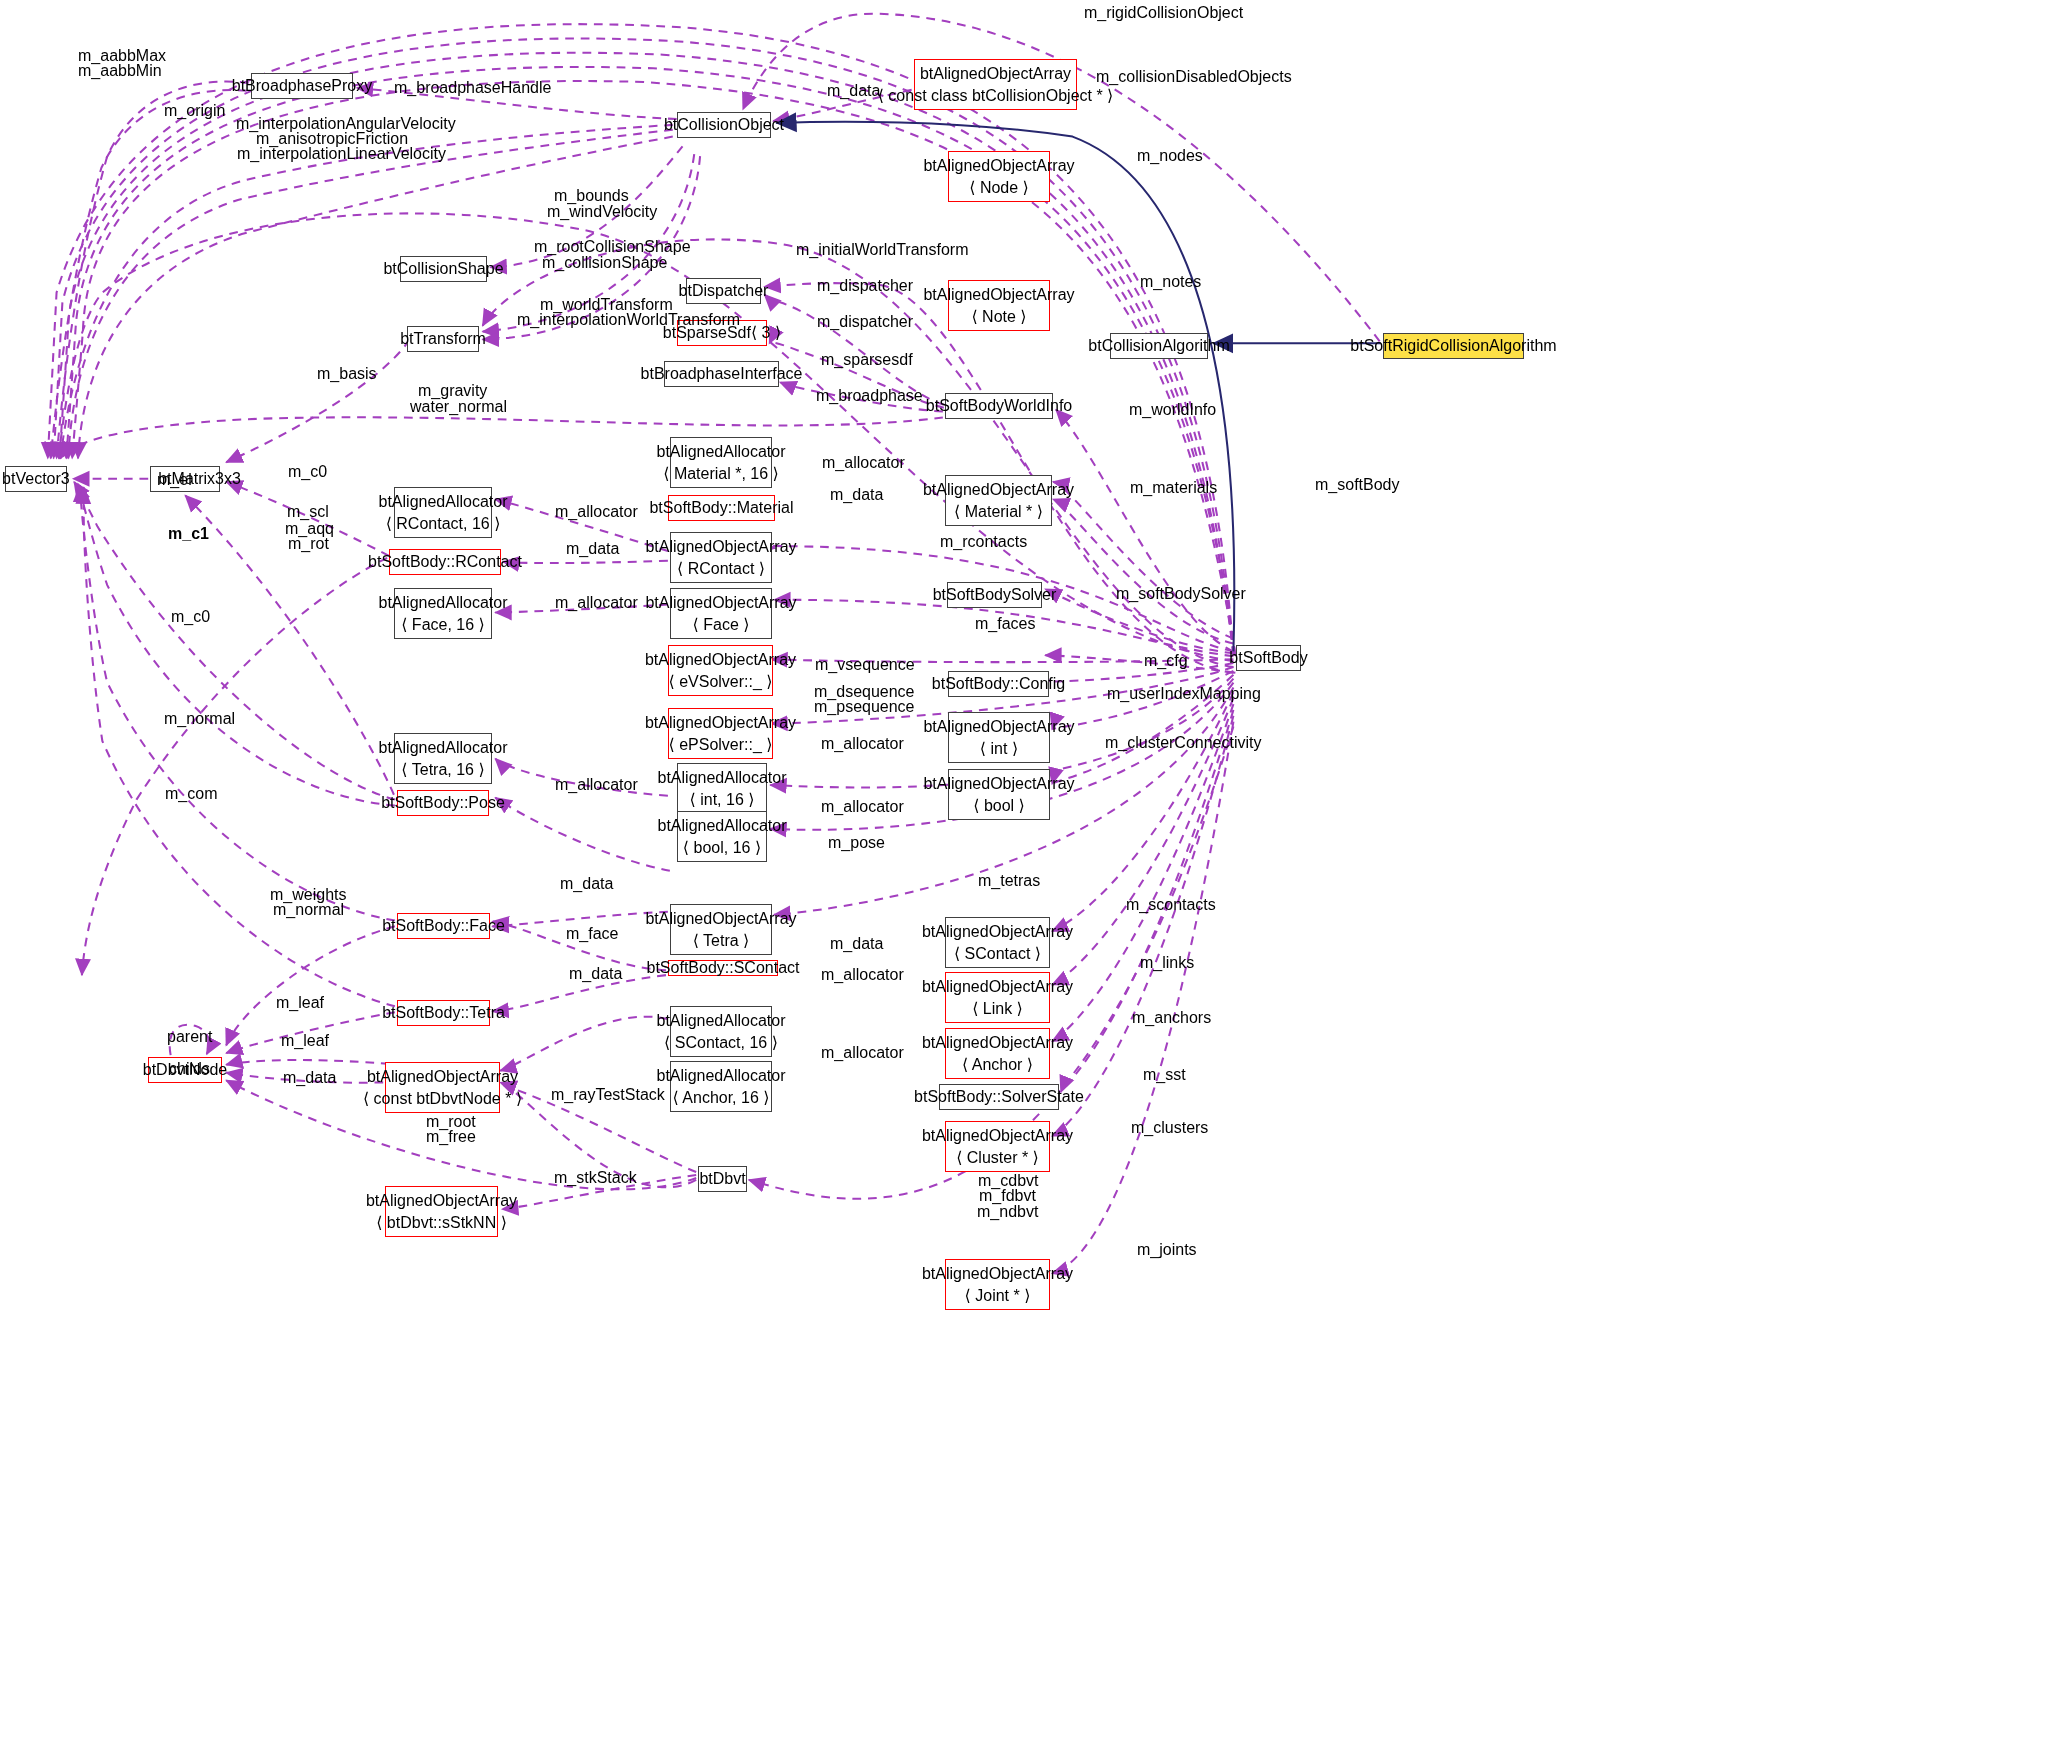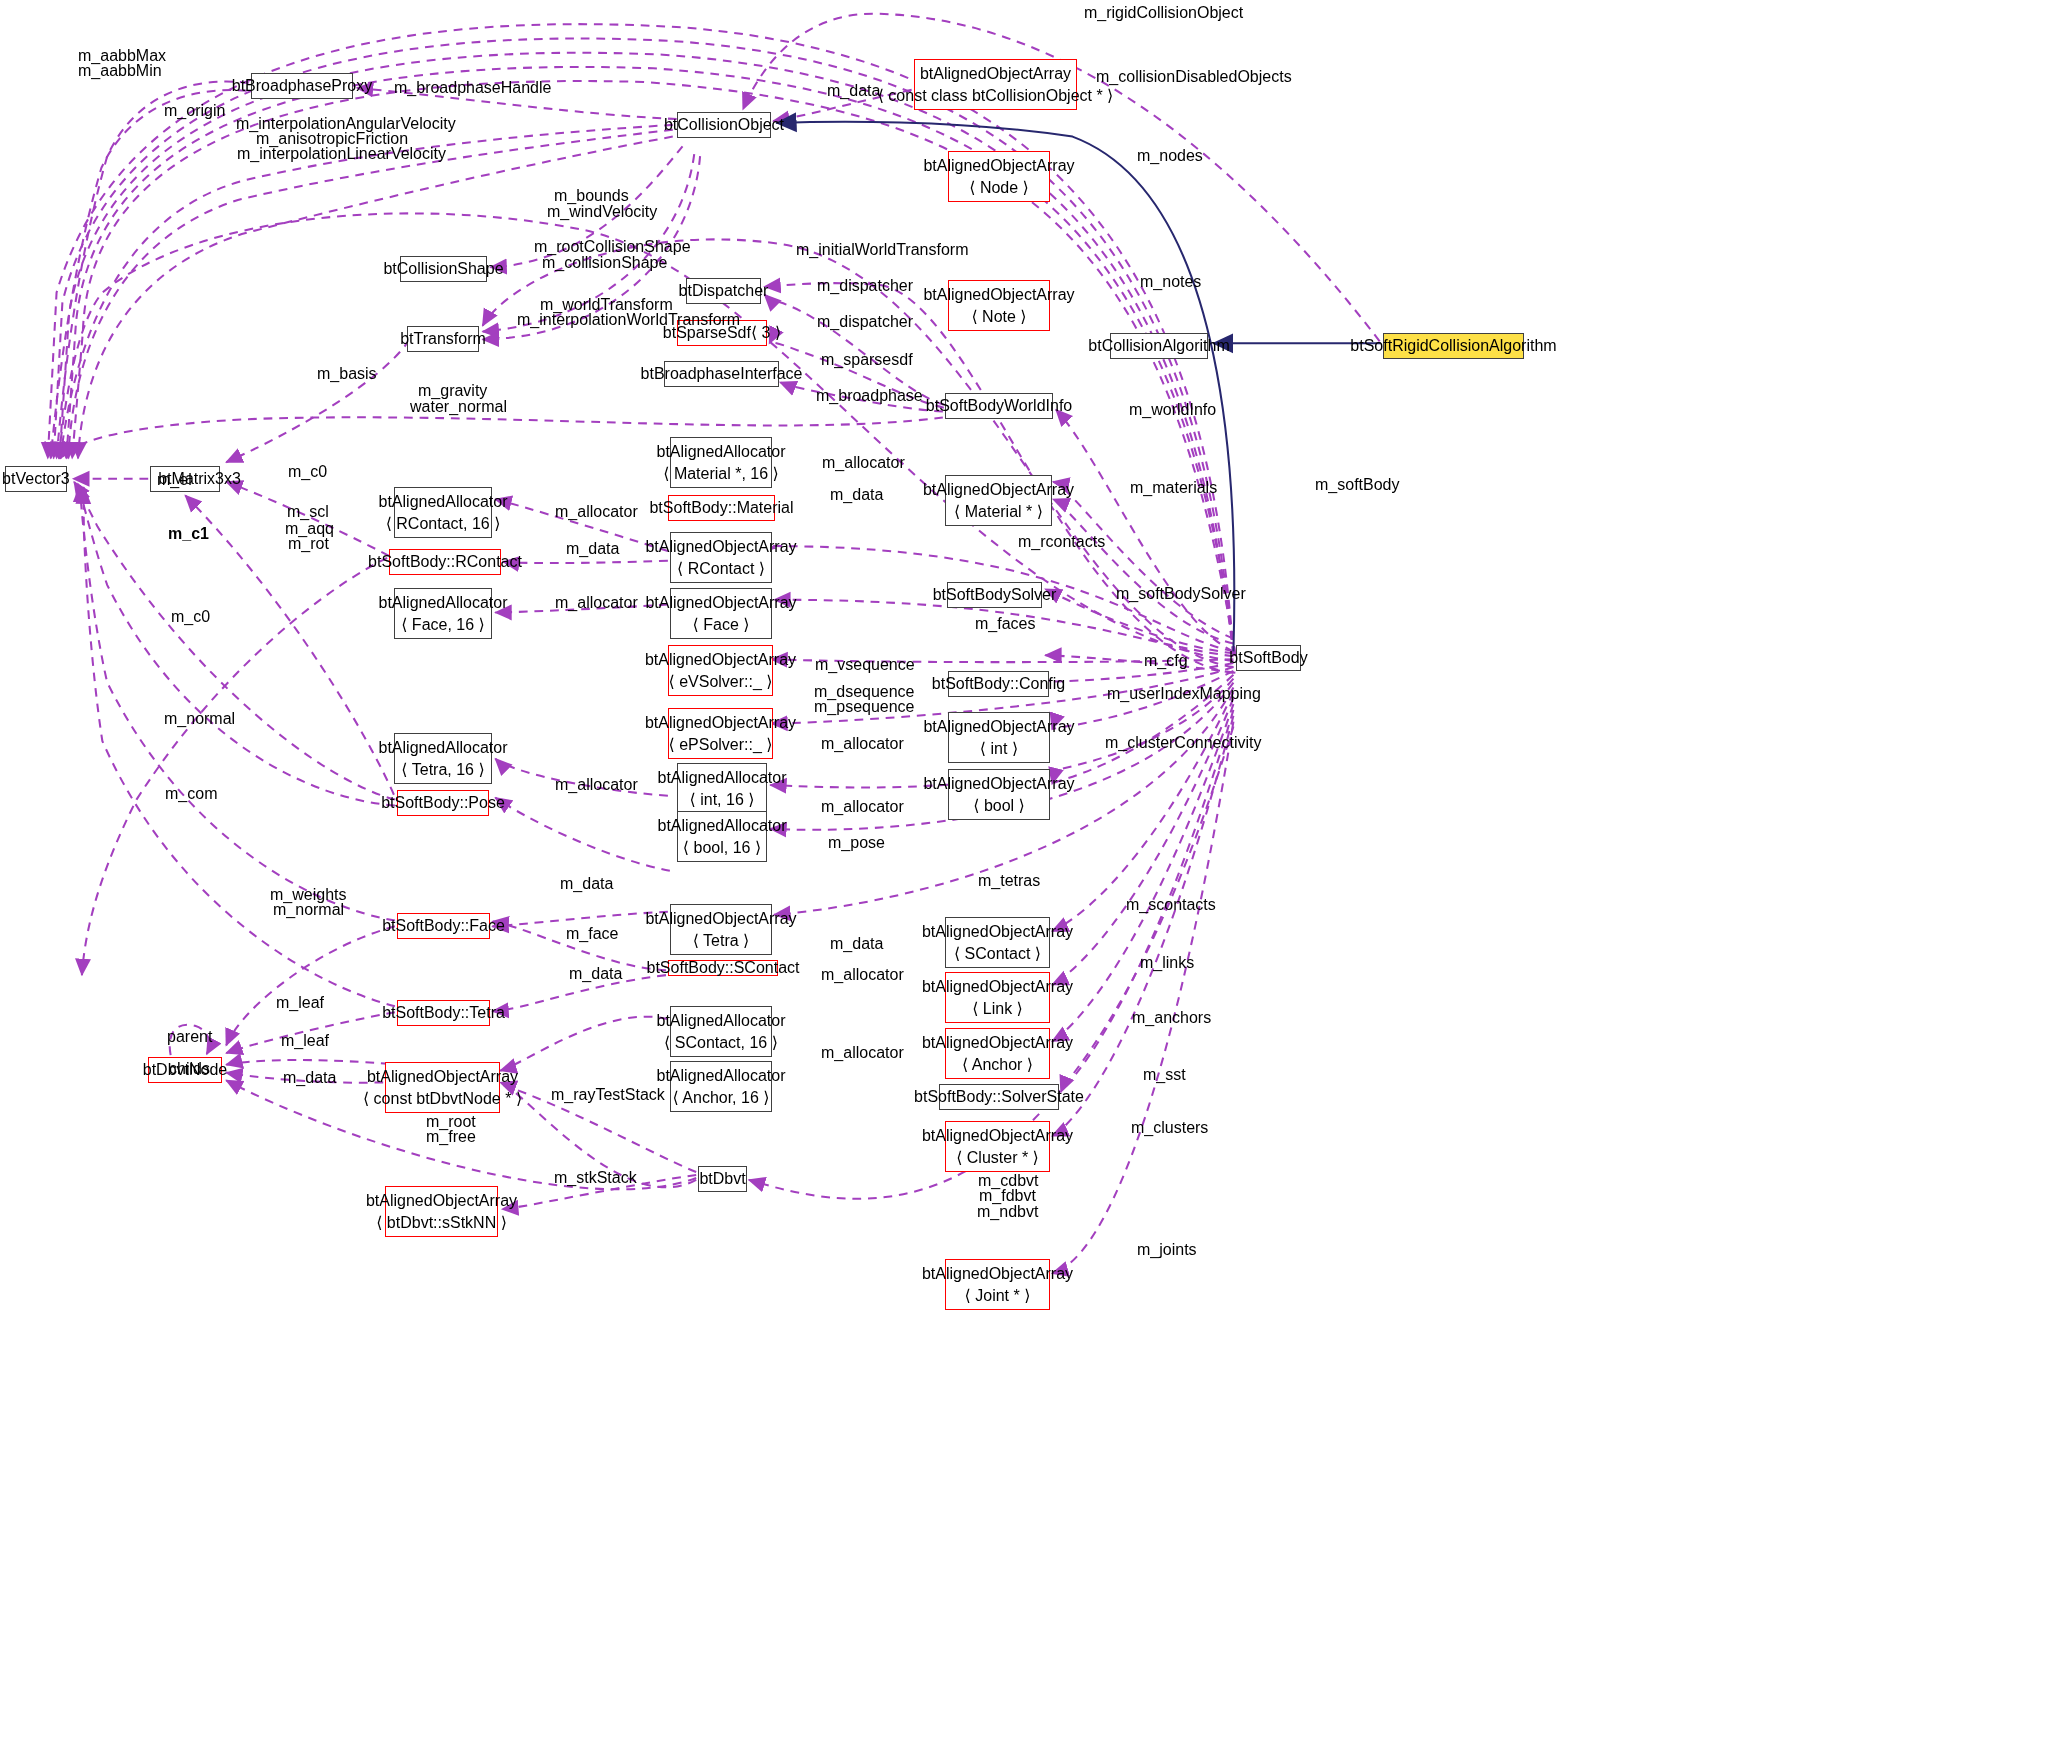--- a/index.html
+++ b/index.html
@@ -428,21 +428,21 @@
   <div class="elabel" style="left:109px;top:469px;margin-left:48px;">m_el</div>
   <div class="elabel" style="left:288px;top:461px;">m_c0</div>
   <div class="elabel" style="left:1315px;top:474px;">m_softBody</div>
   <div class="elabel" style="left:1130px;top:477px;">m_materials</div>
   <div class="elabel" style="left:830px;top:484px;">m_data</div>
   <div class="elabel" style="left:287px;top:501px;">m_scl</div>
   <div class="elabel" style="left:555px;top:501px;">m_allocator</div>
   <div class="elabel" style="left:285px;top:518px;">m_aqq</div>
   <div class="elabel" style="left:288px;top:533px;">m_rot</div>
   <div class="elabel" style="left:168px;top:523px;font-weight:bold;">m_c1</div>
-  <div class="elabel" style="left:1018px;top:531px;">m_rcontacts</div>
+  <div class="elabel" style="left:940px;top:531px;">m_rcontacts</div>
   <div class="elabel" style="left:566px;top:538px;">m_data</div>
   <div class="elabel" style="left:1116px;top:583px;">m_softBodySolver</div>
   <div class="elabel" style="left:555px;top:592px;">m_allocator</div>
   <div class="elabel" style="left:171px;top:606px;">m_c0</div>
   <div class="elabel" style="left:975px;top:613px;">m_faces</div>
   <div class="elabel" style="left:815px;top:654px;">m_vsequence</div>
   <div class="elabel" style="left:1144px;top:650px;">m_cfg</div>
   <div class="elabel" style="left:814px;top:681px;">m_dsequence</div>
   <div class="elabel" style="left:1107px;top:683px;">m_userIndexMapping</div>
   <div class="elabel" style="left:814px;top:696px;">m_psequence</div>

